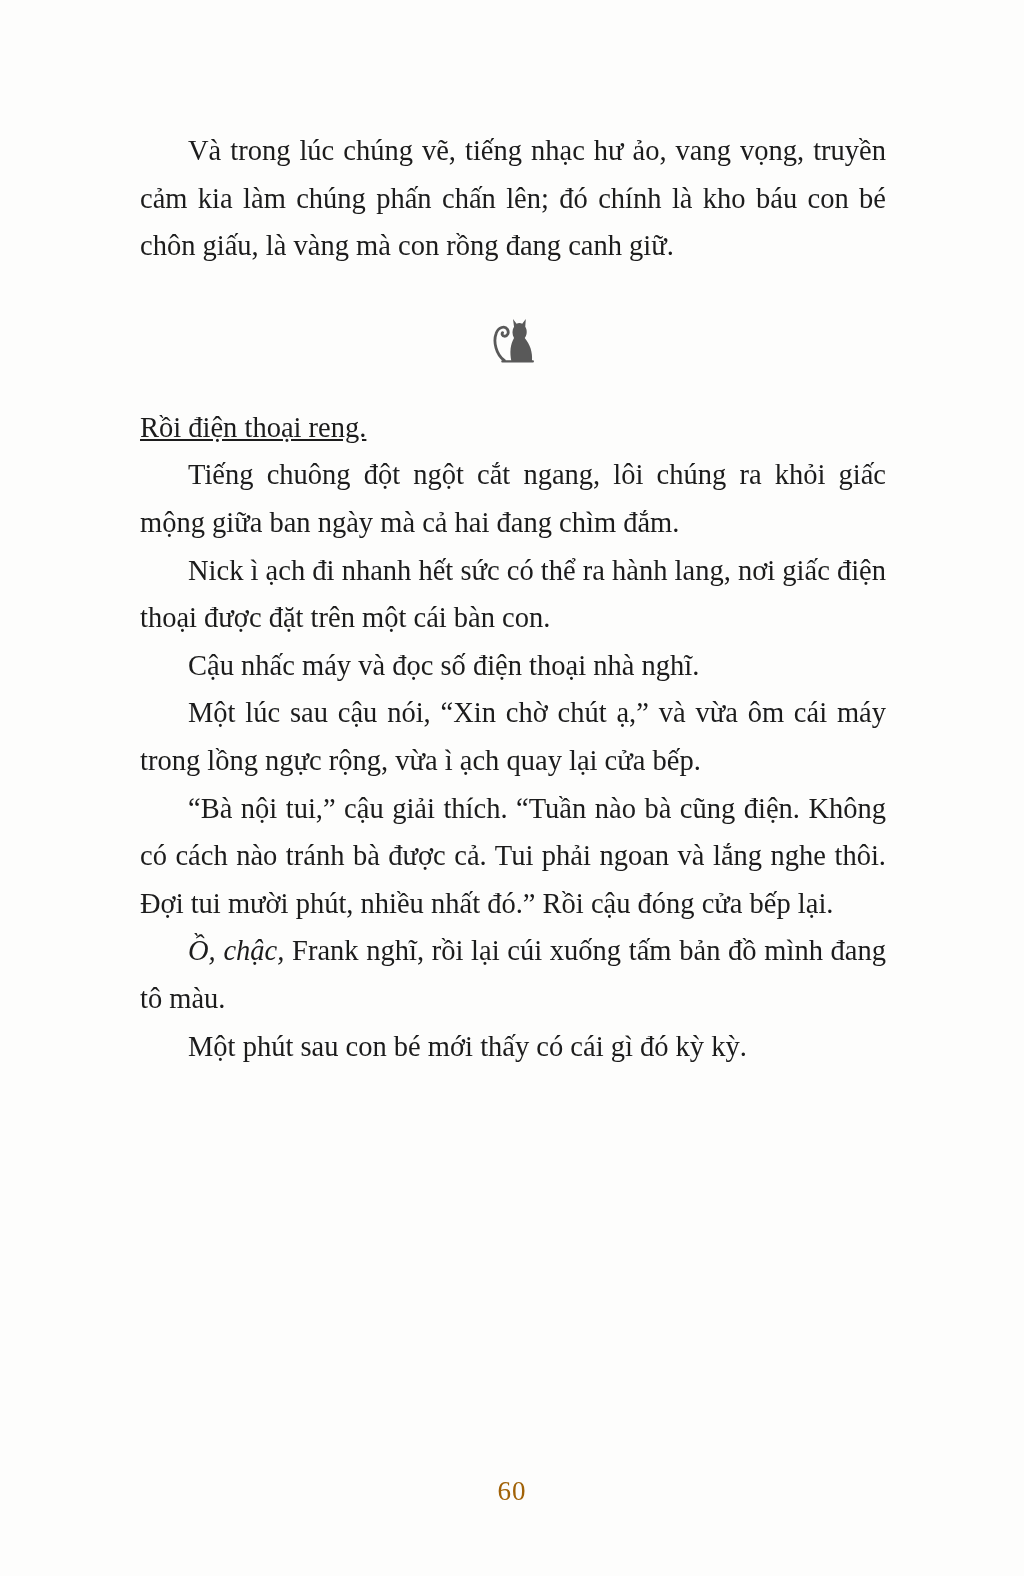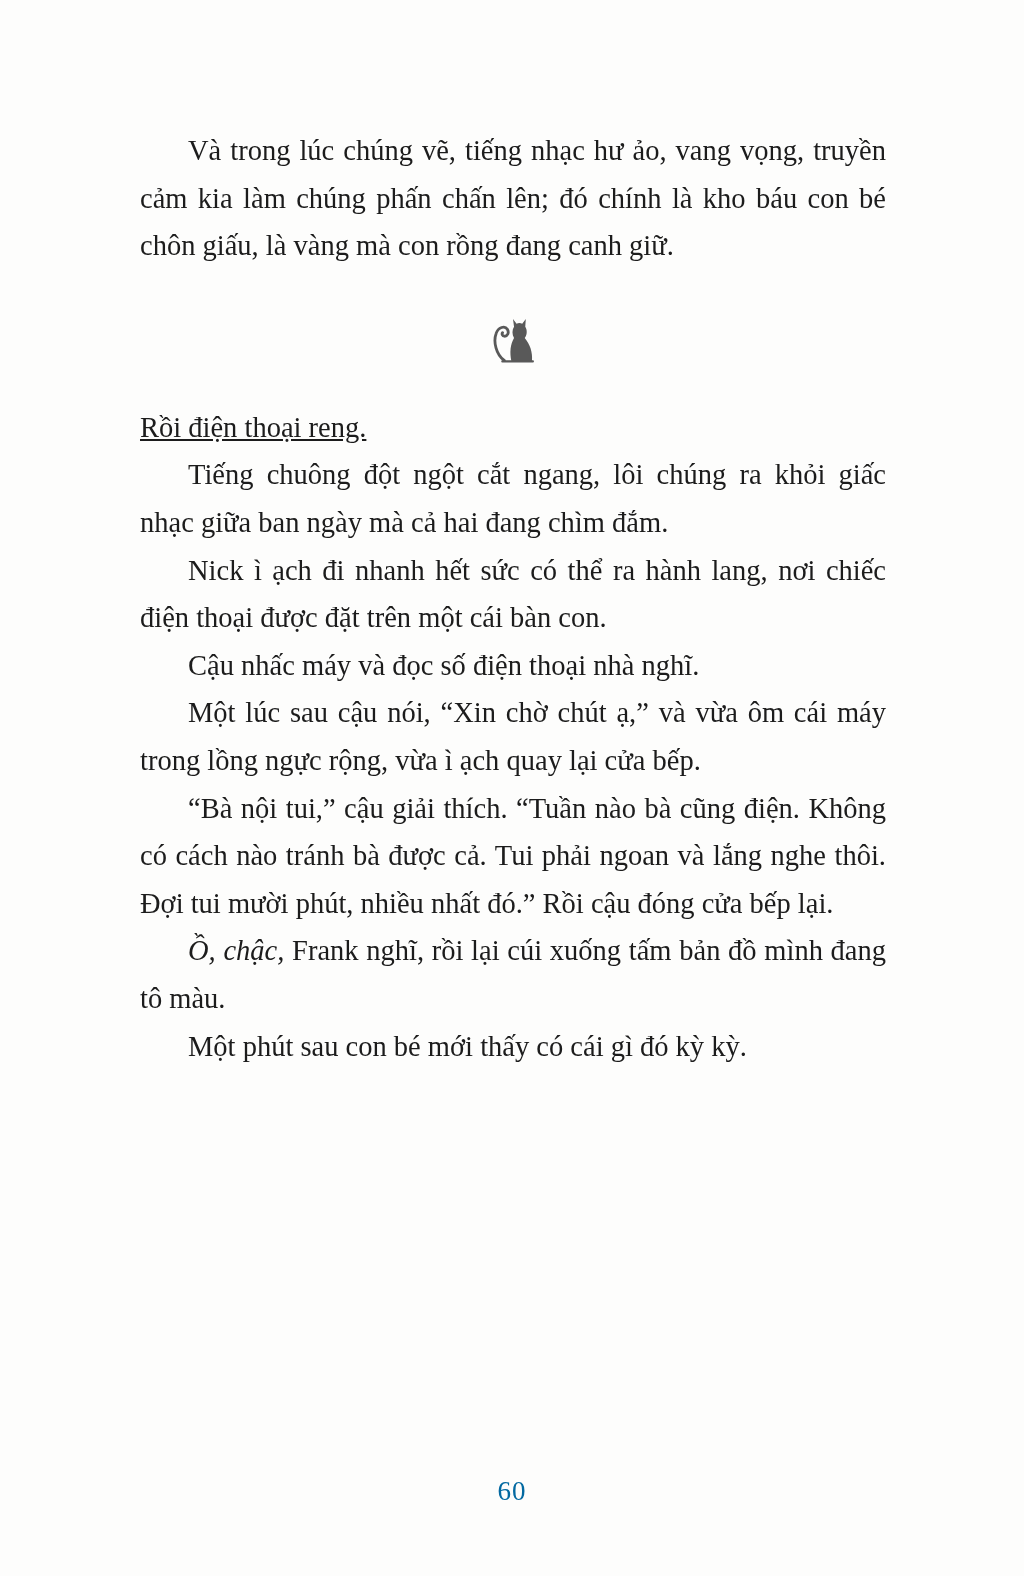--- a/index.html
+++ b/index.html
@@ -53,21 +53,21 @@
   }
   .page-number {
     position: absolute;
     top: 1474px;
     left: 0;
     width: 100%;
     text-align: center;
     font-size: 27px;
     line-height: 34px;
     letter-spacing: 1px;
-    color: #0369a1;
+    color: #a16207;
   }
 </style>
 </head>
 <body>
 
 <main class="page">
 
   <section class="text-block">
 
     <div id="group-before">
@@ -90,22 +90,22 @@
                  C 73 34 73 44 68 50
                  C 78 62 84 78 82 96
                  Z" fill="#3d3d3d"></path>
 
         <rect x="22" y="93.5" width="64" height="4.5" rx="2" fill="#3d3d3d"></rect>
       </svg>
     </div>
 
     <div id="group-after">
         <p class="para no-indent"><span>Rồi điện thoại reng.</span></p>
-        <p class="para"><span>Tiếng chuông đột ngột cắt ngang, lôi chúng ra khỏi giấc nhạc giữa ban ngày mà cả hai đang chìm đắm.</span></p>
-        <p class="para"><span>Nick ì ạch đi nhanh hết sức có thể ra hành lang, nơi chiếc điện thoại được đặt trên một cái bàn con.</span></p>
+        <p class="para"><span>Tiếng chuông đột ngột cắt ngang, lôi chúng ra khỏi giấc mộng giữa ban ngày mà cả hai đang chìm đắm.</span></p>
+        <p class="para"><span>Nick ì ạch đi nhanh hết sức có thể ra hành lang, nơi giấc điện thoại được đặt trên một cái bàn con.</span></p>
         <p class="para"><span>Cậu nhấc máy và đọc số điện thoại nhà nghĩ.</span></p>
         <p class="para"><span>Một lúc sau cậu nói, “Xin chờ chút ạ,” và vừa ôm cái máy trong lồng ngực rộng, vừa ì ạch quay lại cửa bếp.</span></p>
         <p class="para"><span>“Bà nội tui,” cậu giải thích. “Tuần nào bà cũng điện. Không có cách nào tránh bà được cả. Tui phải ngoan và lắng nghe thôi. Đợi tui mười phút, nhiều nhất đó.” Rồi cậu đóng cửa bếp lại.</span></p>
         <p class="para"><em>Ồ, chậc,</em><span> Frank nghĩ, rồi lại cúi xuống tấm bản đồ mình đang tô màu.</span></p>
         <p class="para"><span>Một phút sau con bé mới thấy có cái gì đó kỳ kỳ.</span></p>
       </div>
 
   </section>
 
   <div class="page-number">60</div>

